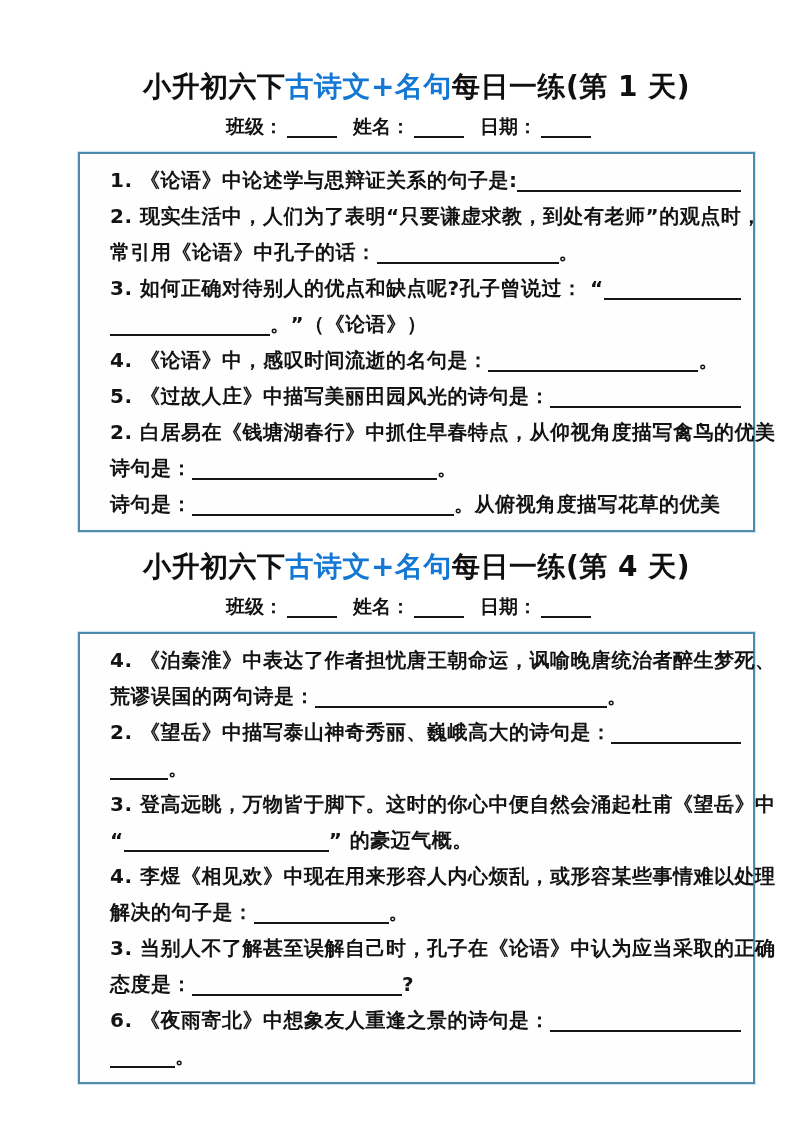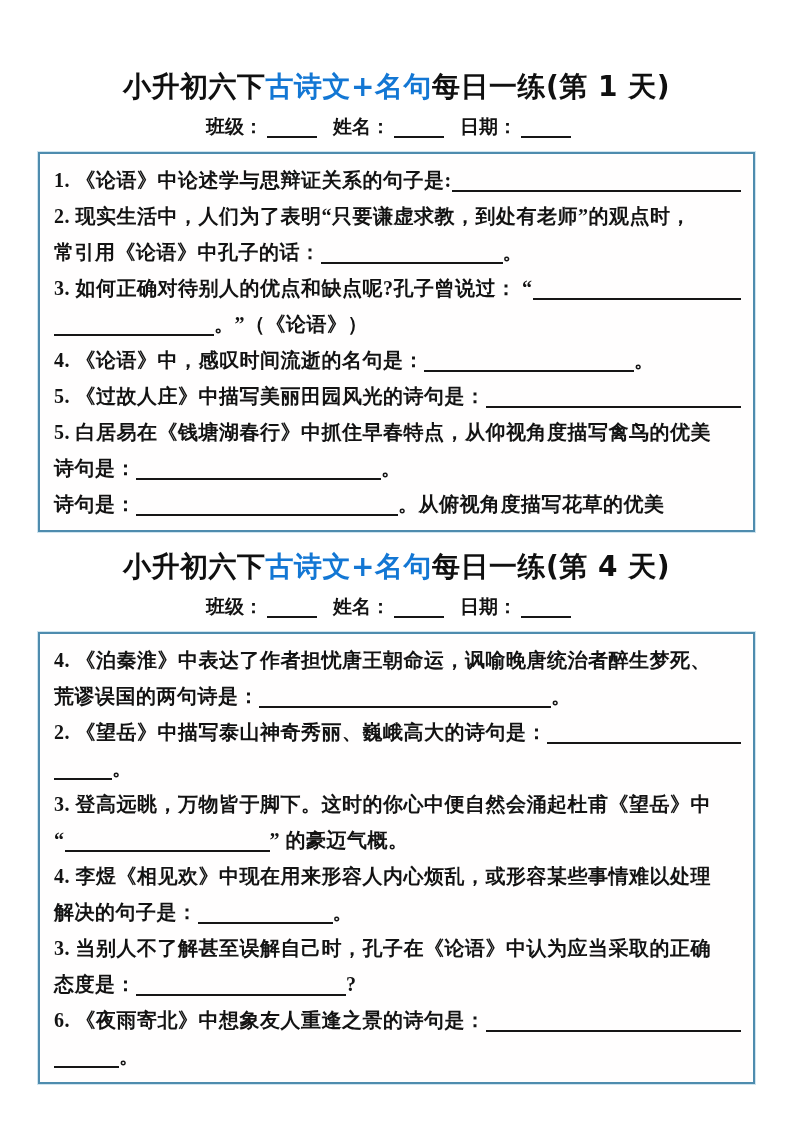--- a/index.html
+++ b/index.html
@@ -6,40 +6,39 @@
     --highlight-blue:#1377d4;
     --box-border:#4e8cae;
     --ink:#131313;
   }
   html,body{margin:0;padding:0;background:#ffffff;}
   body{
     width:793px;height:1121px;overflow:hidden;
     font-family:"DejaVu Sans","Liberation Sans",sans-serif;
     color:var(--ink);
   }
-  .sheet{padding:68px 38px 0 38px;}
+  .sheet{padding:68px 38px 0 38px;margin-left:40px;}
   .title{
     margin:0 0 8px 0;text-align:center;
     font-size:28px;font-weight:800;letter-spacing:0.5px;color:#101010;
   }
   .title .hl{color:var(--highlight-blue);}
   .meta{
     text-align:center;font-size:19px;font-weight:600;
     margin:0 0 12px 0;white-space:nowrap;
   }
   .meta .mblank{width:50px;margin:0 16px 0 4px;}
   .qbox{
     border:2px solid var(--box-border);
     box-shadow:0 0 0 1px #cfe4ef;
-    padding:8px 12px 8px 14px;
+    padding:8px 12px 8px 30px;
     font-size:20px;font-weight:600;line-height:36px;
     letter-spacing:0.5px;
     margin-bottom:12px;
     background:#fffefe;
-    font-family:Liberation Serif, serif;
   }
   .line{white-space:nowrap;}
   .line.flex{display:flex;align-items:baseline;}
   .blank{
     display:inline-block;height:0.2em;
     border-bottom:2px solid #161616;
     transform:translateY(5px);
   }
   .blank.grow{flex:1 1 24px;}
   .sec2{margin-top:16px;}
@@ -69,21 +68,21 @@
         </div>
       <div class="line"><span class="blank" style="width:160px"></span><span>。”（《论语》）</span></div>
 
       <div class="line"><span>4. 《论语》中，感叹时间流逝的名句是：</span><span class="blank" style="width:210px"></span><span>。</span></div>
 
       <div class="line flex">
           <span>5. 《过故人庄》中描写美丽田园风光的诗句是：</span>
           <span class="blank grow"></span>
         </div>
 
-      <div class="line"><span>5. 白居易在《钱塘湖春行》中抓住早春特点，从仰视角度描写禽鸟的优美</span></div>
+      <div class="line"><span>2. 白居易在《钱塘湖春行》中抓住早春特点，从仰视角度描写禽鸟的优美</span></div>
       <div class="line"><span>诗句是：</span><span class="blank" style="width:245px"></span><span>。</span></div>
       <div class="line"><span>诗句是：</span><span class="blank" style="width:262px"></span><span>。从俯视角度描写花草的优美</span></div>
     </div>
   </section>
 
   <section class="sec2">
     <h1 class="title"><span>小升初六下</span><span class="hl">古诗文+名句</span><span>每日一练(第 4 天)</span></h1>
 
     <div class="meta"><span>班级：</span><span class="blank mblank"></span><span>姓名：</span><span class="blank mblank"></span><span>日期：</span><span class="blank mblank"></span></div>
 

